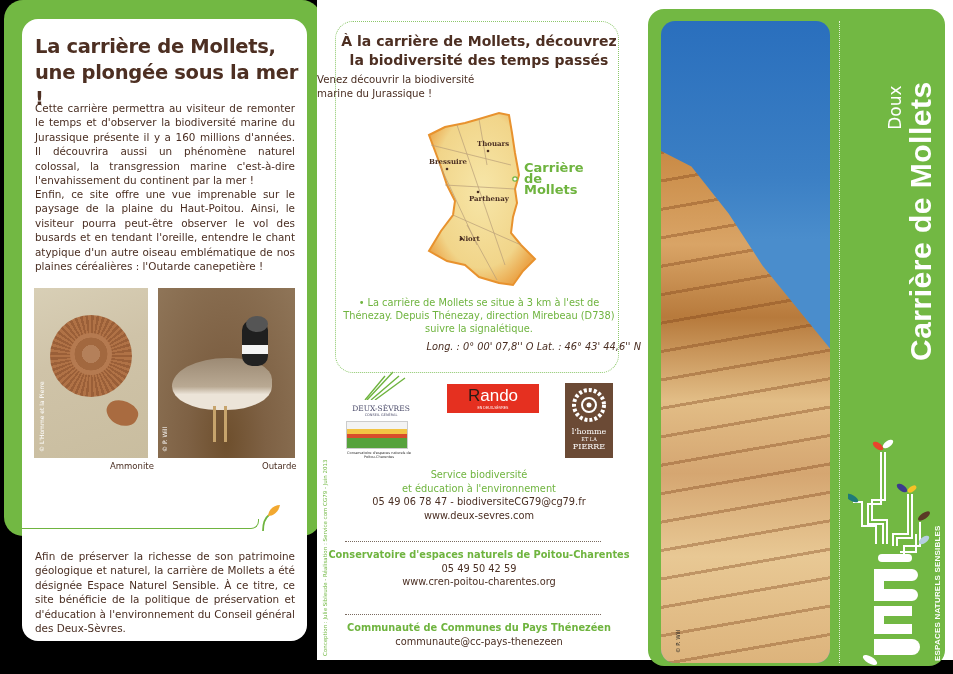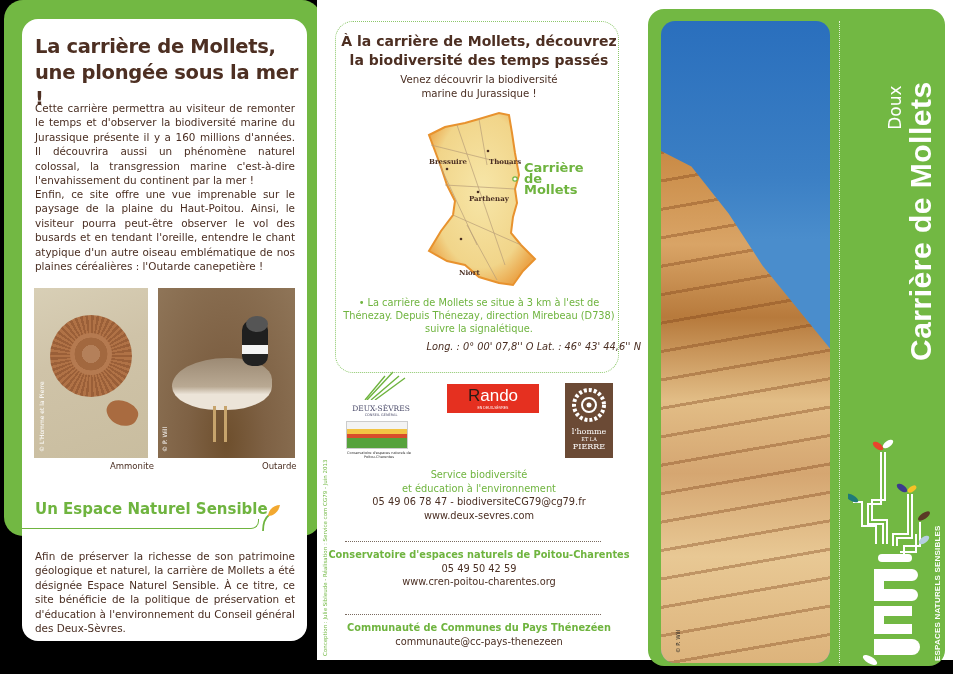--- a/index.html
+++ b/index.html
@@ -31,21 +31,21 @@
   .ens-heading { position: absolute; left: 13px; top: 481px; font-size: 15px; font-weight: bold; color: #6fb43f; }
   .ens-underline { position: absolute; left: 0; top: 500px; width: 237px; height: 10px; border-bottom: 1.5px solid #6fb43f; border-right: 1.5px solid #6fb43f; border-bottom-right-radius: 8px; }
   .sprout { position: absolute; left: 237px; top: 485px; width: 22px; height: 28px; }
   .p3 { top: 530px; }
 
   
   .mid-panel { position: absolute; left: 317px; top: 0; width: 324px; height: 660px; background: #fff; }
   .credit-vert { position: absolute; left: 5px; top: 656px; font-size: 5.5px; color: #72b843; transform: rotate(-90deg); transform-origin: left top; white-space: nowrap; }
   .map-box { position: absolute; left: 18px; top: 21px; width: 284px; height: 176px; border: 1.5px dotted #8cc86a; border-radius: 18px; height: 352px; }
   .mid-title { position: absolute; left: 0; width: 100%; top: 32px; text-align: center; font-size: 14px; line-height: 19px; font-weight: bold; color: #4d2f22; }
-  .mid-sub { position: absolute; left: 0; width: 100%; top: 73px; text-align: center; font-size: 10.2px; line-height: 13.5px; color: #4a2e22; }
+  .mid-sub { position: absolute; left: 0; width: 100%; top: 73px; font-size: 10.2px; line-height: 13.5px; color: #4a2e22; }
   .map { position: absolute; left: 100px; top: 105px; width: 170px; height: 190px; }
   .map-label { position: absolute; font-size: 7px; font-weight: bold; color: #4a2e22; font-family: "DejaVu Serif", serif; }
   .map-label-green { position: absolute; font-size: 13px; line-height: 11px; font-weight: bold; color: #6fb43f; }
   .loc-text { position: absolute; left: 0; width: 100%; top: 296px; text-align: center; font-size: 9.8px; line-height: 13px; color: #6fb43f; padding: 0 22px; }
   .coords { position: absolute; left: 0; width: 100%; top: 341px; text-align: right; font-size: 9.8px; font-style: italic; color: #4a2e22; }
 
   .logo { position: absolute; }
   .logo-ds { left: 30px; top: 370px; width: 68px; height: 45px; }
   .logo-rando { left: 130px; top: 384px; width: 92px; height: 29px; background: #e53020; color: #fff; font-size: 17px; text-align: center; line-height: 24px; font-family: "Liberation Sans", sans-serif; }
   .logo-rando .r { color: #2a1a14; }
@@ -99,21 +99,20 @@
       <div class="bird-body"></div>
       <div class="bird-neck"></div>
       <div class="bird-head"></div>
       <div class="bird-leg" style="left:55px;"></div>
       <div class="bird-leg" style="left:66px;"></div>
       <span class="photo-credit" style="left:3px; top:164px;">© P. Will</span>
     </div>
     <span class="photo-caption" style="left:88px;">Ammonite</span>
     <span class="photo-caption" style="left:240px;">Outarde</span>
 
-    <h2 class="ens-heading">Un Espace Naturel Sensible</h2>
     <div class="ens-underline"></div>
     <svg class="sprout" viewBox="0 0 22 28">
       <path d="M4 27 C4 18 6 14 10 11" stroke="#6fb43f" stroke-width="1.8" fill="none"></path>
       <path d="M9 12 C10 4 16 1 21 1 C20 7 15 12 9 12 Z" fill="#f2a830"></path>
     </svg>
     <p class="para p3">Afin de préserver la richesse de son patrimoine géologique et naturel, la carrière de Mollets a été désignée Espace Naturel Sensible. À ce titre, ce site bénéficie de la politique de préservation et d'éducation à l'environnement du Conseil général des Deux-Sèvres.</p>
   </div>
 </div>
 
 <div class="mid-panel">
@@ -139,24 +138,24 @@
         </radialGradient>
       </defs>
       <path d="M12 30 L28 22 L48 18 L62 14 L82 8 L92 10 L95 28 L98 48 L102 70 L98 84 L100 98 L96 112 L94 128 L104 140 L118 154 L106 166 L96 180 L82 178 L62 172 L48 160 L30 156 L12 146 L24 126 L36 110 L38 96 L30 80 L24 62 L18 46 Z" fill="url(#mg)" stroke="#e8922e" stroke-width="2"></path>
       <path d="M14 40 L94 60 M20 54 L60 140 M40 20 L88 160 M36 110 L104 140 M28 80 L98 84 M62 14 L70 60 M50 120 L80 175" stroke="#b89d78" stroke-width="0.7" fill="none"></path>
       <circle cx="71" cy="46" r="1.3" fill="#4a2e22"></circle>
       <circle cx="30" cy="64" r="1.3" fill="#4a2e22"></circle>
       <circle cx="61" cy="87" r="1.3" fill="#4a2e22"></circle>
       <circle cx="44" cy="134" r="1.3" fill="#4a2e22"></circle>
       <circle cx="98" cy="74" r="2.2" fill="#fff" stroke="#6fb43f" stroke-width="1.2"></circle>
     </svg>
-    <span class="map-label" style="left:60px; top:52px;margin-left:12px;">Thouars</span>
+    <span class="map-label" style="left:60px; top:34px;">Thouars</span>
     <span class="map-label" style="left:12px; top:52px;">Bressuire</span>
     <span class="map-label" style="left:52px; top:89px;">Parthenay</span>
-    <span class="map-label" style="left:42px; top:129px;margin-top:34px;">Niort</span>
+    <span class="map-label" style="left:42px; top:129px;">Niort</span>
     <div class="map-label-green" style="left:107px; top:57px;">
       <div>Carrière</div>
       <div>de Mollets</div>
     </div>
   </div>
 
   <p class="loc-text">• La carrière de Mollets se situe à 3 km  à l'est de Thénezay. Depuis Thénezay, direction Mirebeau (D738) suivre la signalétique.</p>
   <p class="coords">Long. : 0° 00' 07,8'' O    Lat. : 46° 43' 44,6'' N</p>
 
   <div class="logo logo-ds">

